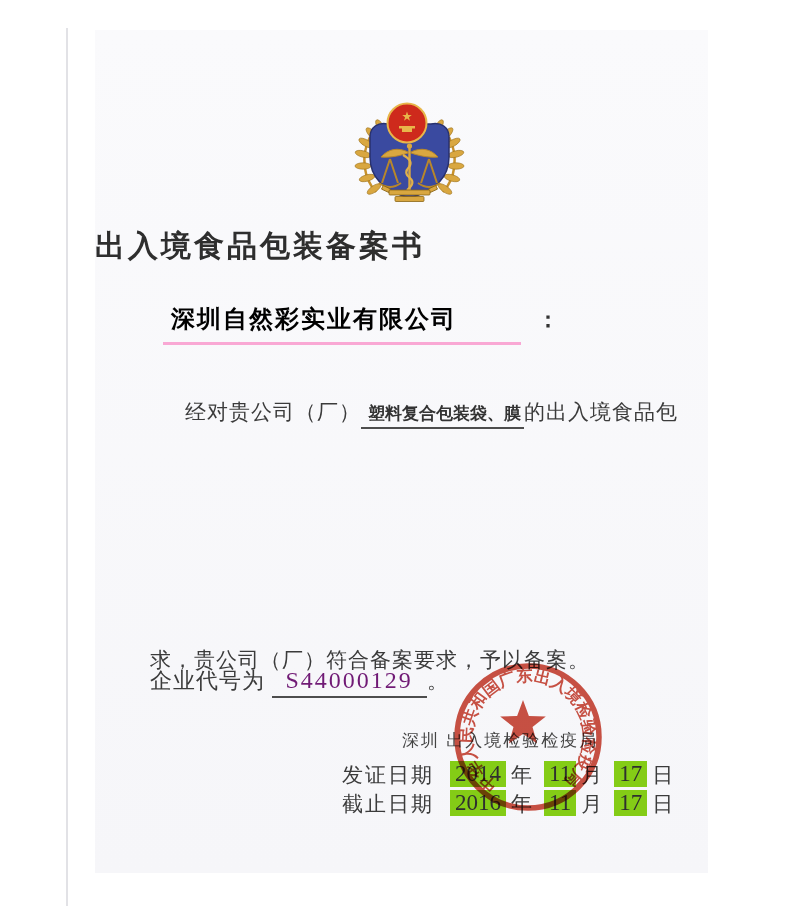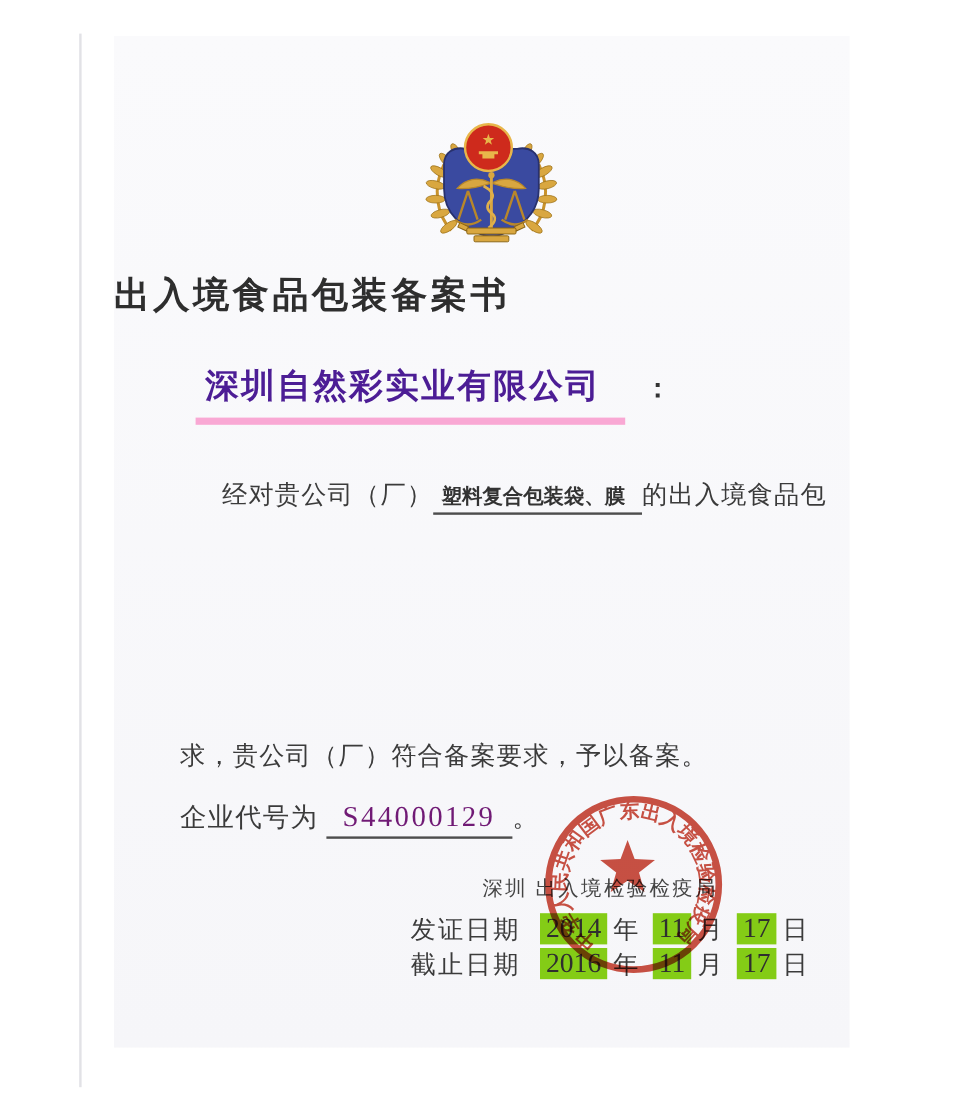--- a/index.html
+++ b/index.html
@@ -8,27 +8,27 @@
   .scan-edge{position:absolute;left:66px;top:28px;width:2px;height:878px;background:#e2e2e6;}
   .paper{position:absolute;left:95px;top:30px;width:613px;height:843px;
          background:linear-gradient(180deg,#fafafc 0%,#f6f6f9 100%);}
   .abs{position:absolute;white-space:nowrap;}
 
   .title{left:95px;top:226px;width:613px;text-align:left;
          font-family:"Liberation Sans", sans-serif;font-weight:bold;
          font-size:30px;letter-spacing:3px;color:#2e2e2e;}
 
   .company-row{left:163px;top:303px;}
-  .company-underline{display:inline-block;min-width:346px;border-bottom:6px solid #f9a8d4;
-         font-weight:bold;font-size:28px;letter-spacing:2px;padding:0 4px 7px 8px;color:#4c1d95;}
+  .company-underline{display:inline-block;min-width:346px;border-bottom:3px solid #f9a8d4;
+         font-weight:bold;font-size:24px;letter-spacing:2px;padding:0 4px 7px 8px;color:#000000;}
   .company-colon{font-size:22px;font-weight:bold;margin-left:16px;color:#333;}
 
   .bline{font-size:21px;letter-spacing:1px;color:#3b3b3b;}
   .fill-underline{display:inline-block;font-size:17px;font-weight:bold;letter-spacing:0;
-         border-bottom:2px solid #4d4d4d;padding:0 14px 2px 7px;color:#333;
+         border-bottom:2px solid #4d4d4d;padding:0 3px 2px 7px;color:#333;
          vertical-align:baseline;}
 
   .code-row{left:150px;top:666px;font-size:22px;letter-spacing:1px;color:#3b3b3b;}
   .code-value{display:inline-block;font-family:"Liberation Serif", serif;font-size:24px;
          letter-spacing:2px;border-bottom:2px solid #4d4d4d;padding:0 14px 2px 14px;color:#701a75;}
 
   .bureau{left:402px;top:729px;font-size:17px;letter-spacing:2px;color:#444;}
   .date-row{display:flex;align-items:flex-start;font-size:21px;color:#3b3b3b;}
   .date-issue{left:342px;top:761px;}
   .date-expiry{left:342px;top:790px;}
@@ -101,21 +101,21 @@
 
   <div class="abs title">出入境食品包装备案书</div>
 
   <div class="abs company-row">
     <span class="company-underline">深圳自然彩实业有限公司</span><span class="company-colon">：</span>
   </div>
 
   <div class="abs bline" style="left:185px;top:398px;">
     <span>经对贵公司（厂）</span><span class="fill-underline">塑料复合包装袋、膜</span><span>的出入境食品包</span>
   </div>
-  <div class="abs bline" style="left:150px;top:616px;">求，贵公司（厂）符合备案要求，予以备案。</div>
+  <div class="abs bline" style="left:150px;top:646px;">求，贵公司（厂）符合备案要求，予以备案。</div>
 
   <div class="abs code-row">
     <span>企业代号为</span>
     <span class="code-value">S44000129</span><span>。</span>
   </div>
 
   <div class="abs bureau">深圳 出入境检验检疫局</div>
 
   <div class="abs date-row date-issue">
     <span class="d-label">发证日期</span>

